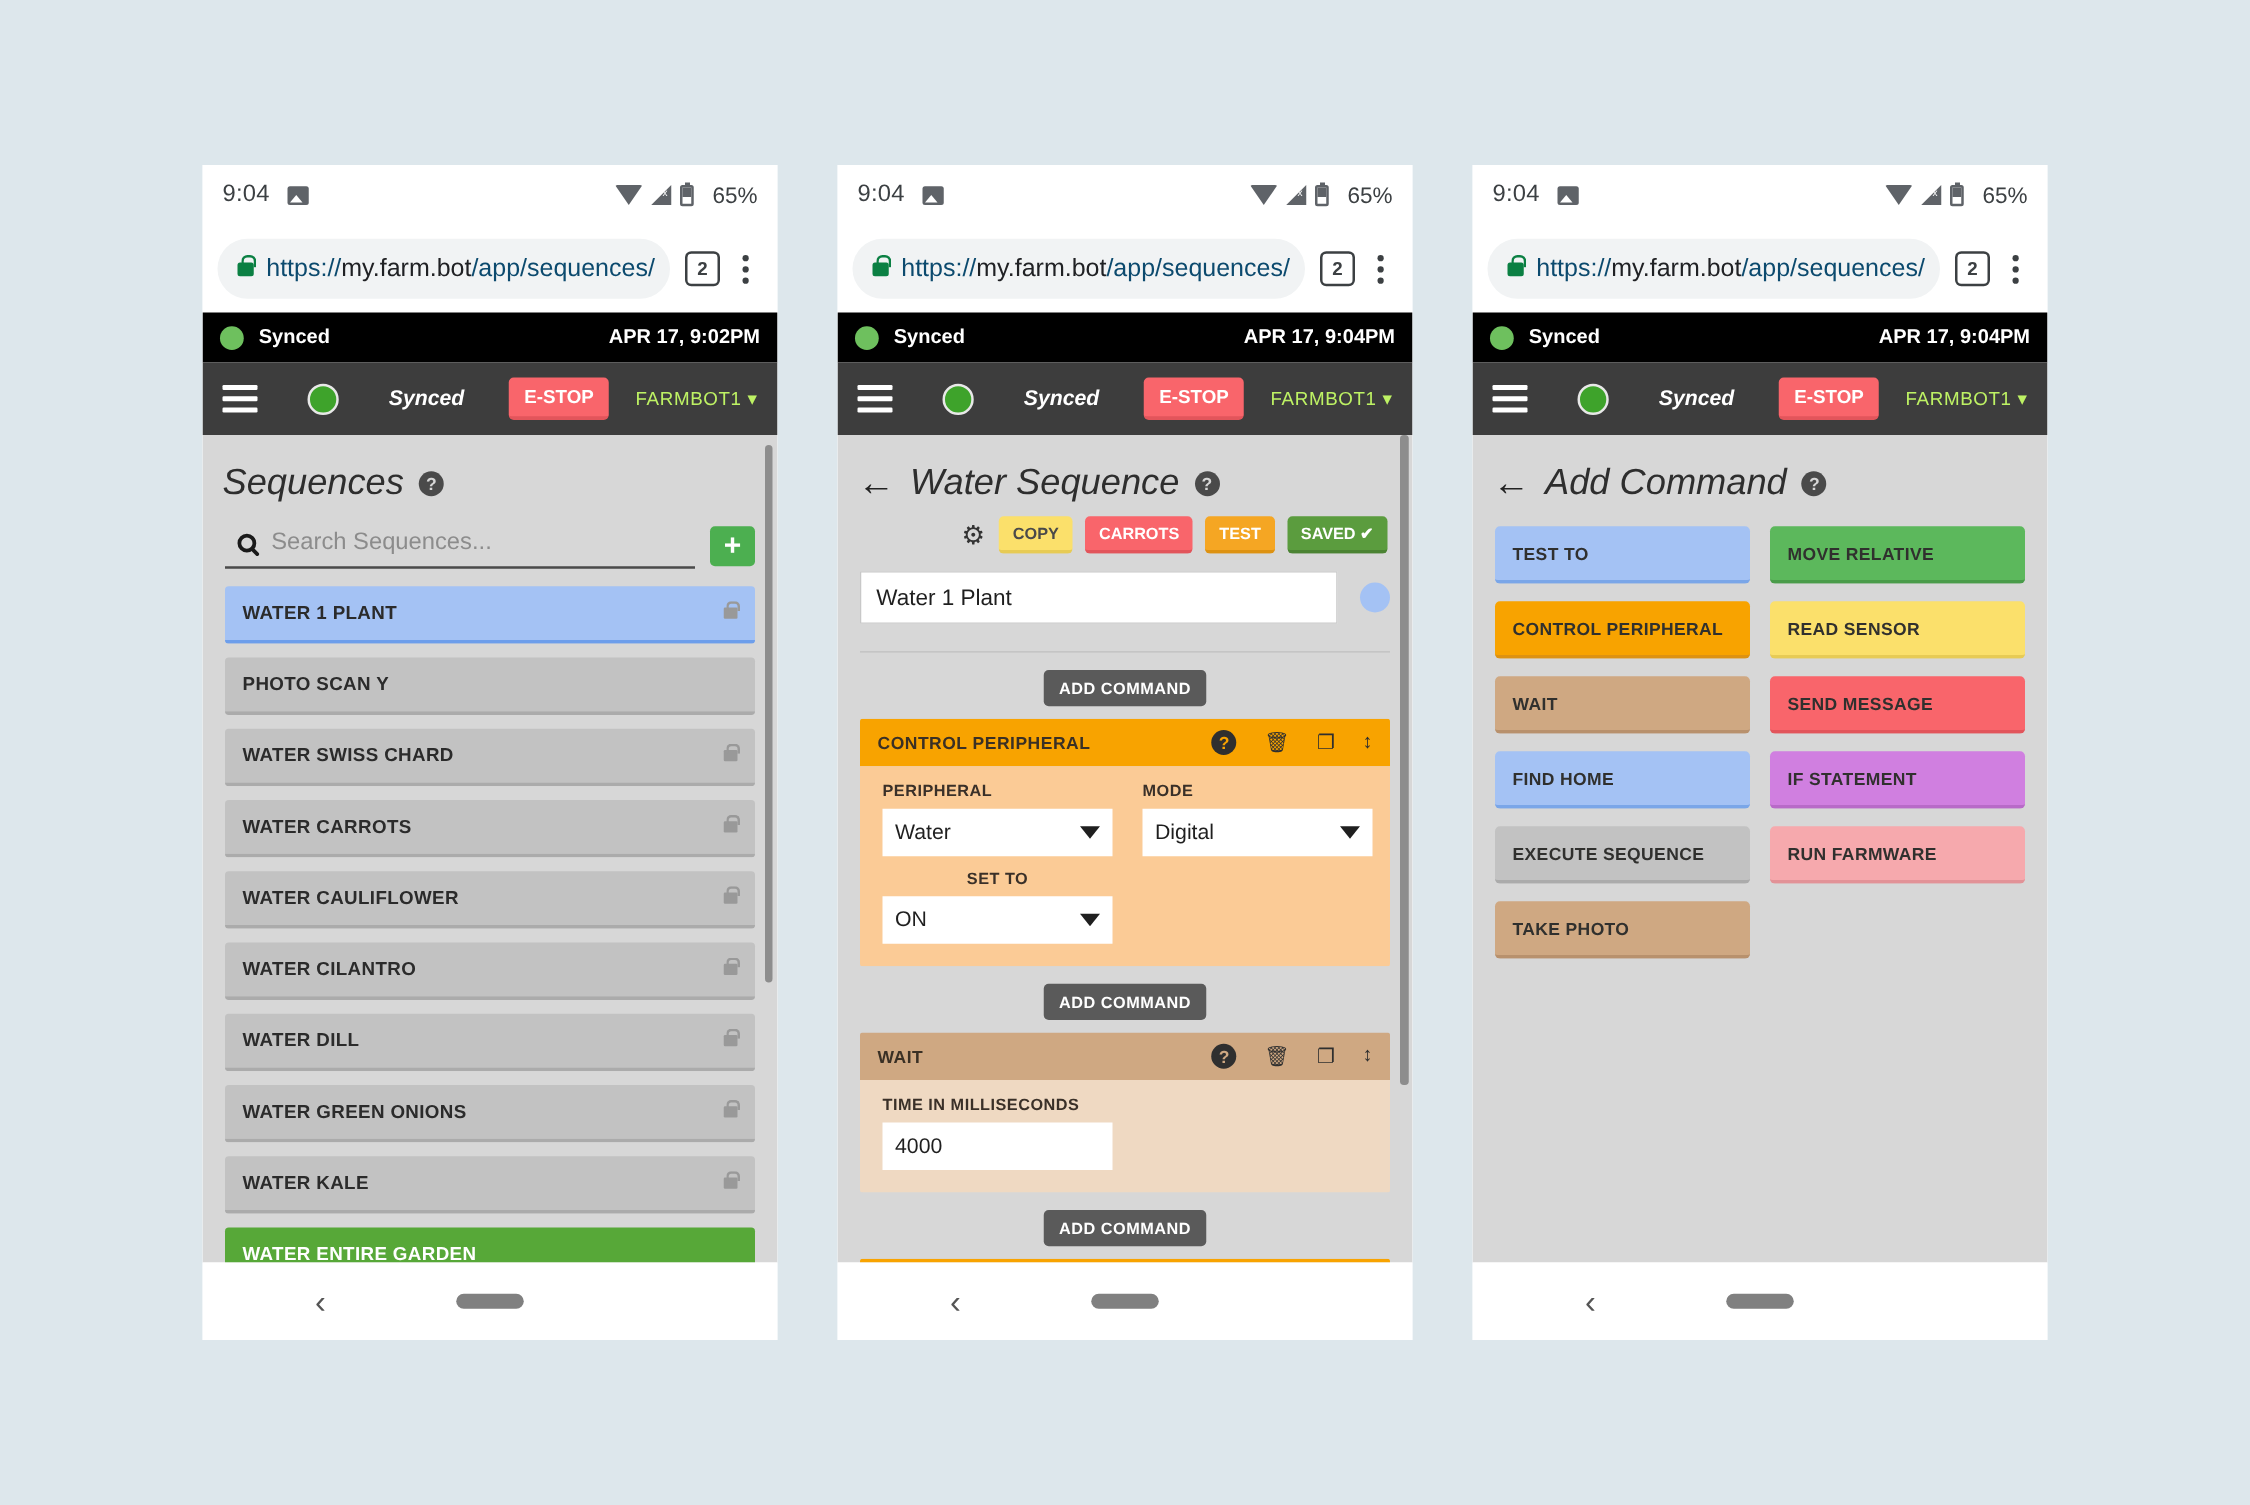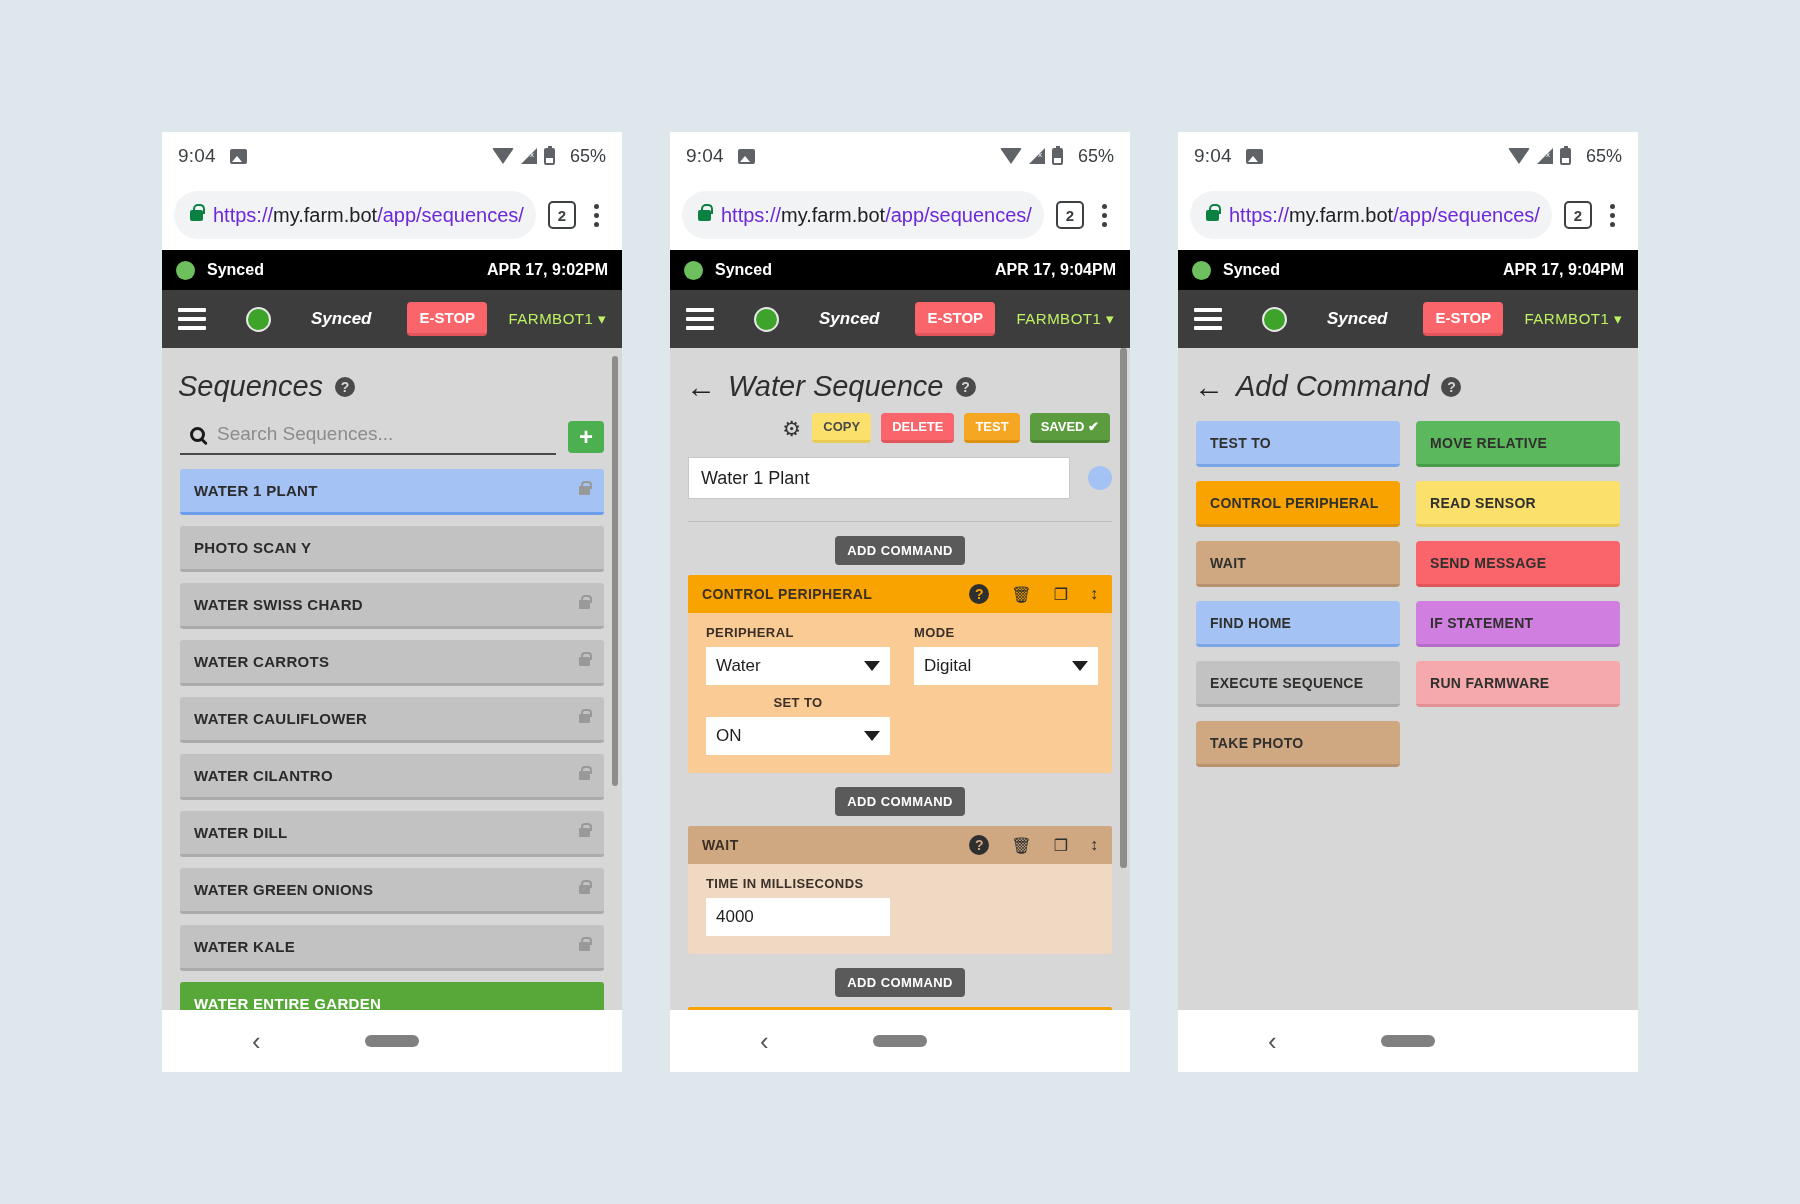--- a/index.html
+++ b/index.html
@@ -128,21 +128,21 @@
     width:8px; height:8px;
     border:2.5px solid #0b8043;
     border-bottom:none;
     border-radius:5px 5px 0 0;
   }
   .url-text {
     font-size: 20px;
     white-space: nowrap;
     color: #202124;
   }
-  .url-text .dim { color: #6d28d9; }
+  .url-text .dim { color: #0c4a6e; }
   .tabcount {
     width: 28px; height: 28px;
     border: 2.5px solid #3c4043;
     border-radius: 5px;
     margin-left: 12px;
     display: flex; align-items: center; justify-content: center;
     font-size: 15px; font-weight: bold; color: #3c4043;
     flex: 0 0 auto;
   }
   .kebab {
@@ -571,21 +571,21 @@
     </div>
     <div class="page">
       <div class="page-title">
         <span class="back-arrow">←</span>
         <span>Water Sequence</span>
         <span class="help-icon">?</span>
       </div>
       <div class="es-actions">
         <span class="gear">⚙</span>
         <span class="chip copy">COPY</span>
-        <span class="chip del">DELETE</span>
+        <span class="chip del">CARROTS</span>
         <span class="chip test">TEST</span>
         <span class="chip saved">SAVED ✔</span>
       </div>
       <div class="name-row">
         <div class="name-input">Water 1 Plant</div>
         <span class="color-dot"></span>
       </div>
       <div class="divider"></div>
       <div class="body-scroll" id="cmd-list">
           <div class="addcmd-row">

